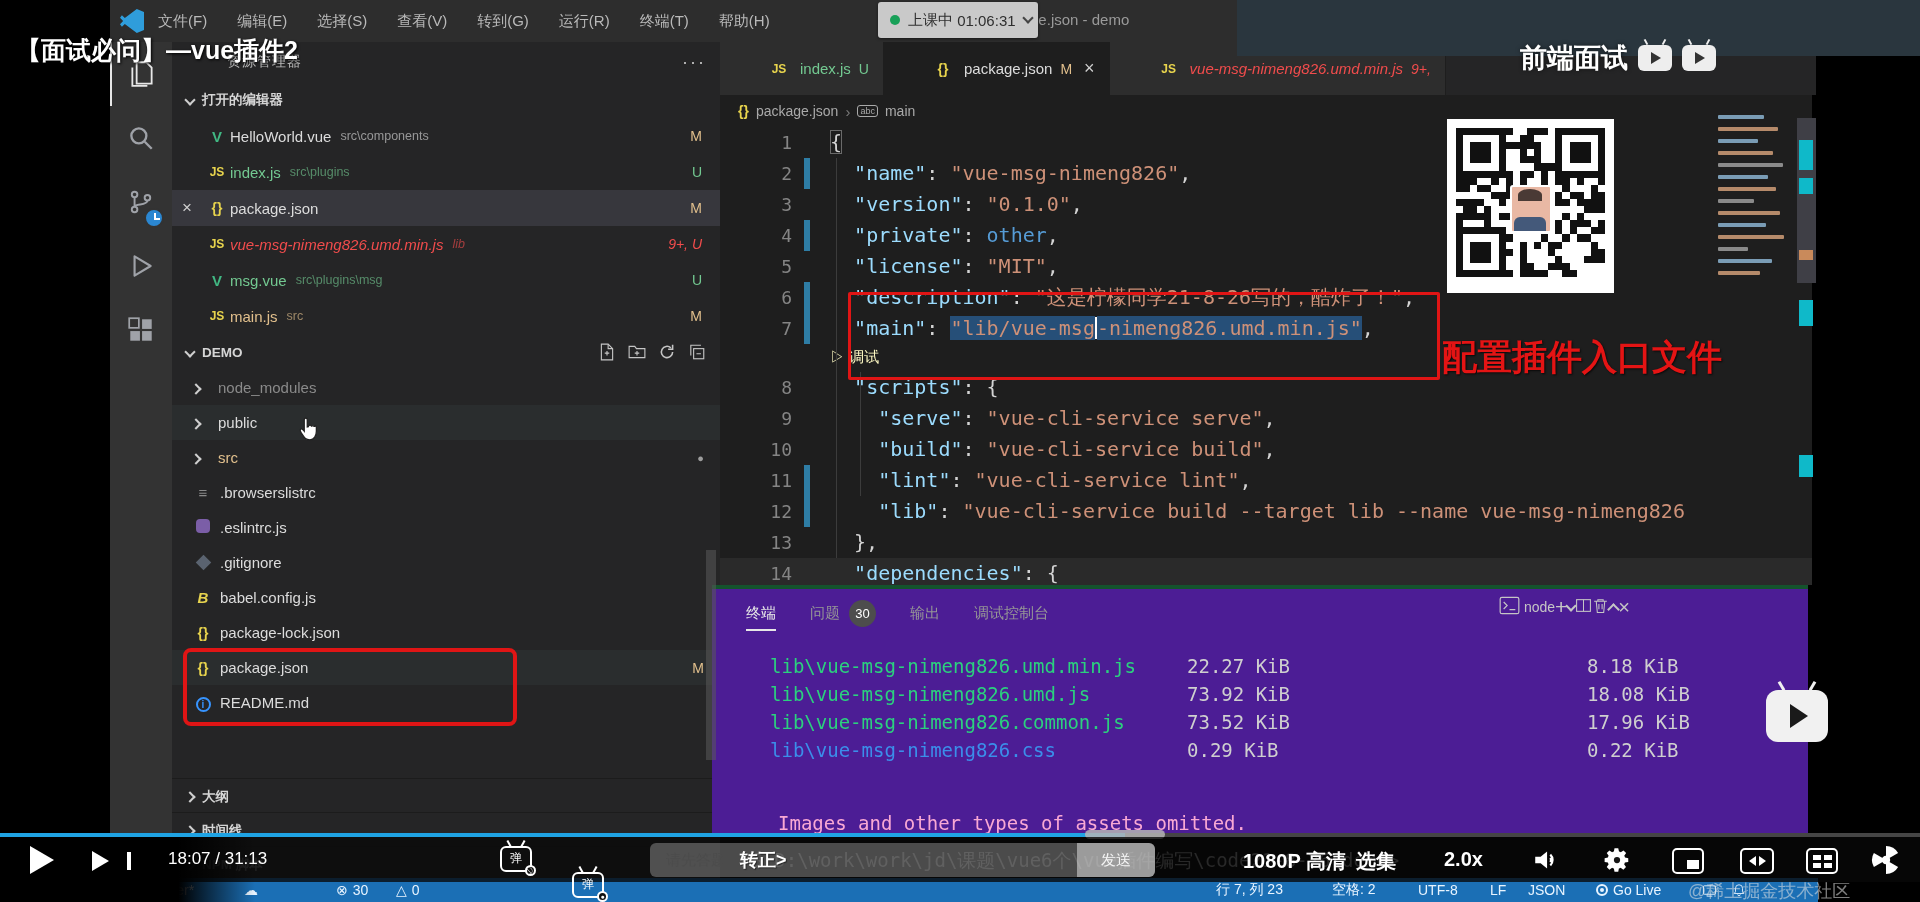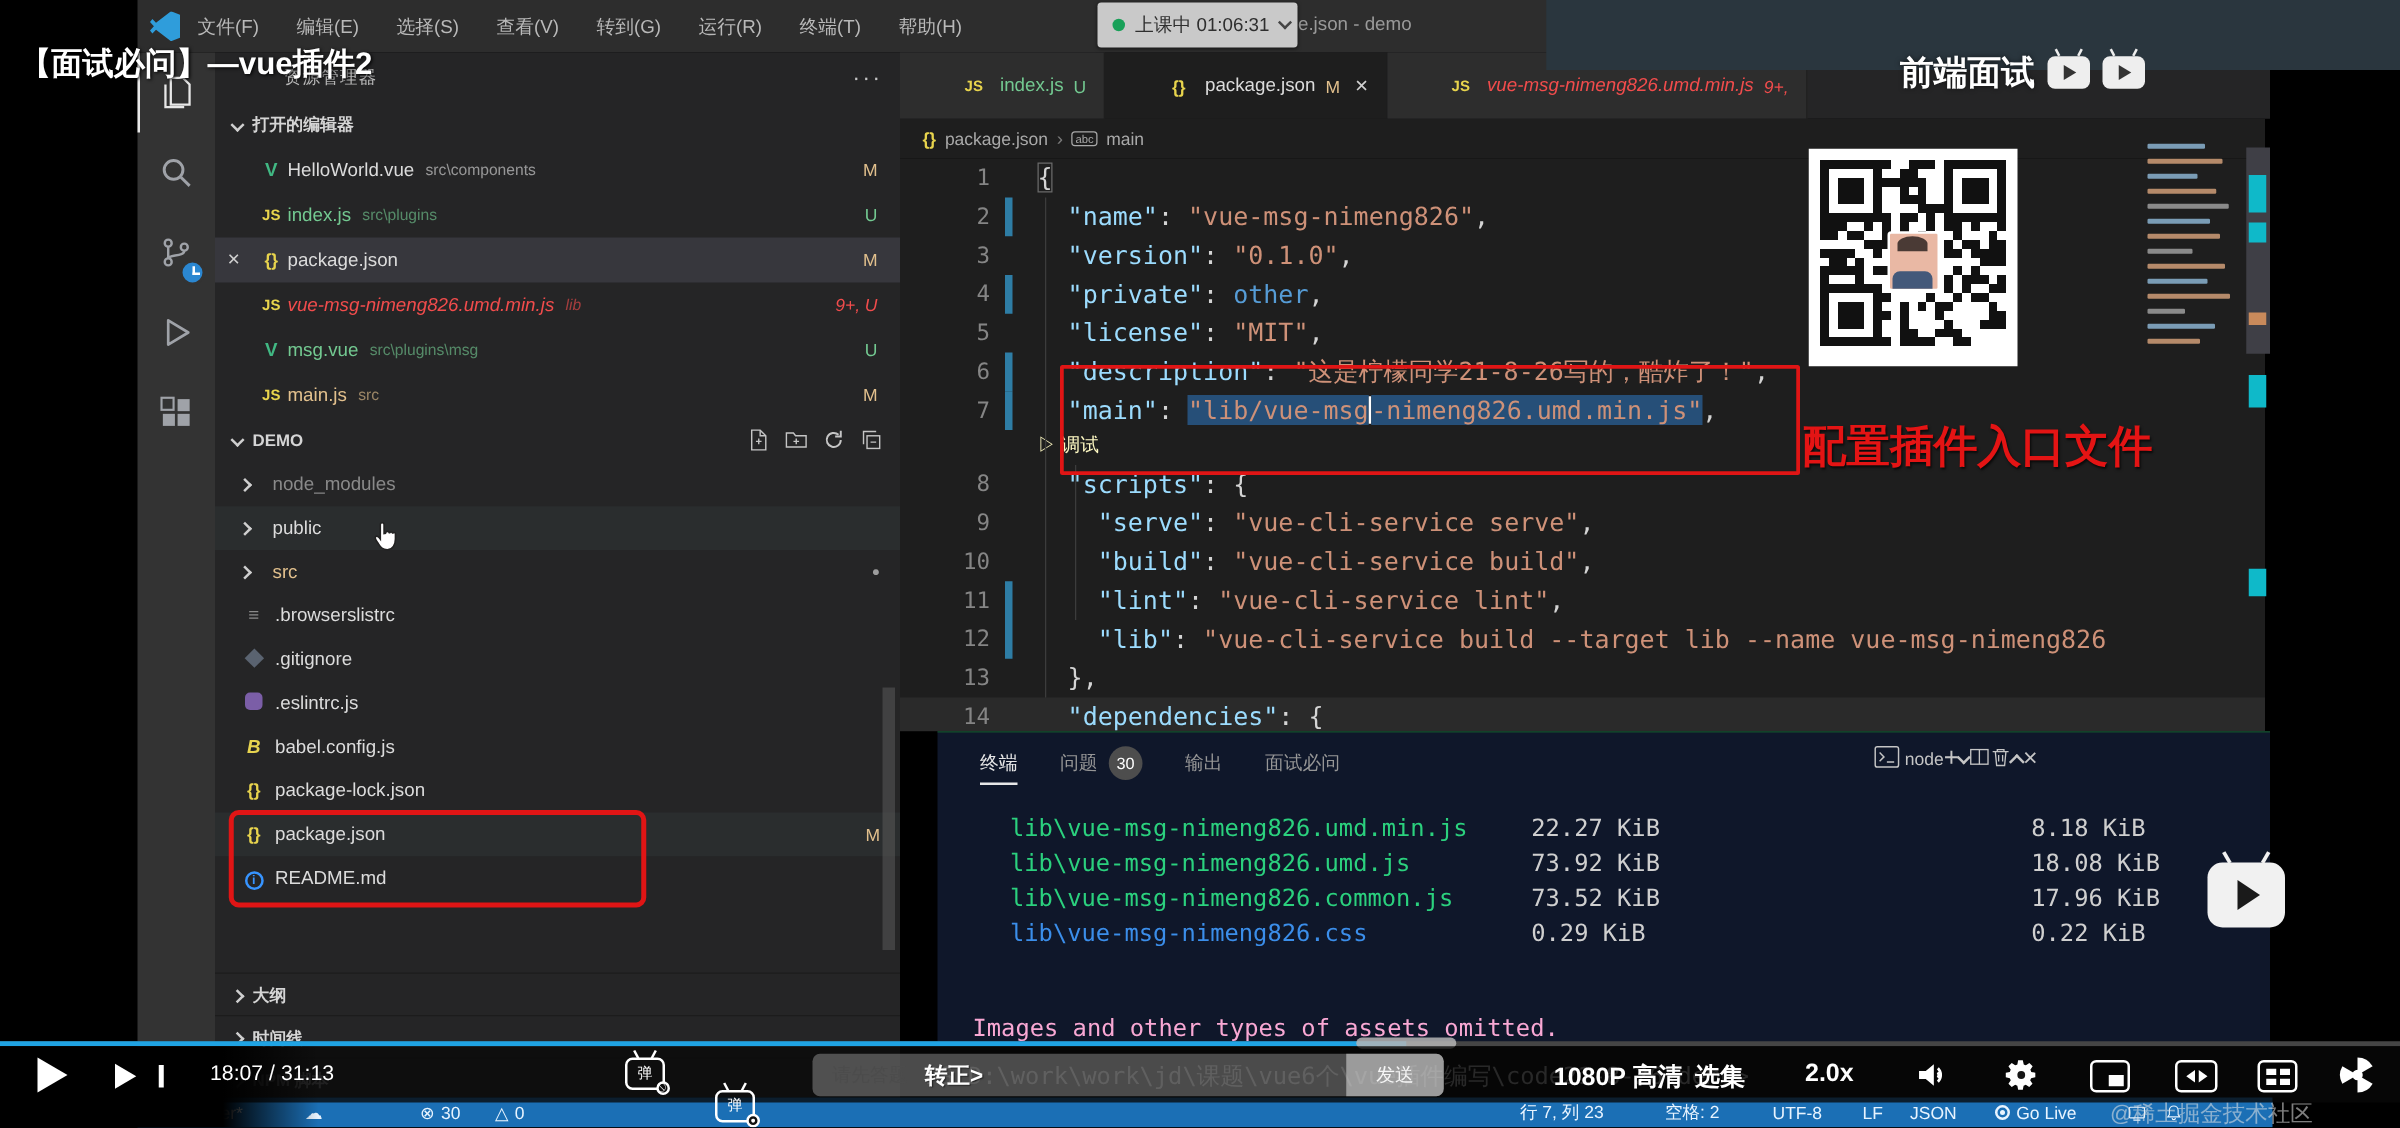--- a/index.html
+++ b/index.html
@@ -99,21 +99,21 @@
   
   #qr{left:1447px;top:119px;width:167px;height:174px;background:#fff;z-index:5;padding:9px}
   #qr-avatar{position:absolute;left:63px;top:66px;width:42px;height:48px;background:#e9b8a4;border:2px solid #fff;border-radius:3px}
   #qr-avatar:before{content:"";position:absolute;left:6px;top:2px;width:24px;height:12px;border-radius:50% 50% 0 0;background:#4a3a35}
   #qr-avatar:after{content:"";position:absolute;left:2px;bottom:0;width:32px;height:14px;background:#44597a;border-radius:6px 6px 0 0}
   #red-box1{left:848px;top:292px;width:592px;height:88px;border:3px solid #e01515;z-index:5;border-radius:2px}
   #red-annotation{left:1442px;top:334px;z-index:6;color:#e41414;font-weight:bold;font-size:35px;text-shadow:1px 1px 2px rgba(0,0,0,.7);white-space:nowrap}
   #red-box2{left:183px;top:648px;width:334px;height:78px;border:4px solid #e01515;border-radius:8px;z-index:5}
   #hand-cursor{left:296px;top:416px;z-index:6}
   
-  #panel{left:750px;top:585px;width:1096px;height:249px;background:#0f172a;border-top:1px solid #14532d}
+  #panel{left:712px;top:585px;width:1096px;height:249px;background:#4c1d95;border-top:4px solid #14532d}
   #panel-tabs{display:flex;align-items:center;height:48px;padding-left:34px;gap:34px}
   .ptab{color:#969696;font-size:15px;display:flex;align-items:center;gap:9px;height:100%;position:relative}
   .ptab.active{color:#e7e7e7}
   .ptab.active:after{content:"";position:absolute;left:0;right:0;bottom:6px;height:2px;background:#e7e7e7}
   .pbadge{background:#4d4d4d;color:#fff;border-radius:50%;width:27px;height:27px;display:inline-flex;align-items:center;justify-content:center;font-size:13px}
   #panel-acts{position:absolute;right:290px;top:595px;display:flex;align-items:center;gap:0;color:#c5c5c5;z-index:3}
   #shell-label{color:#c5c5c5;font-size:14px;margin-left:4px}
   .pa-plus{font-size:21px}
   .pa-chev{border:solid #c5c5c5;border-width:0 2px 2px 0;padding:3px;transform:rotate(45deg);margin-top:-3px}
   .pa-up{border:solid #c5c5c5;border-width:0 2px 2px 0;padding:3.5px;transform:rotate(-135deg);margin-top:4px}
@@ -320,26 +320,26 @@
         <div class="tree-row">
           <span class="tree-chev"><span class="chev right"></span></span>
           <span class="nm c-mod">src</span>
           <span class="dot-badge">●</span>
         </div>
         <div class="tree-row">
           <span class="tree-icon" style="color: rgb(138, 138, 138);">≡</span>
           <span class="nm c-plain">.browserslistrc</span>
         </div>
         <div class="tree-row">
+          <span class="tree-icon"><span class="eslint-ic"></span></span>
+          <span class="nm c-plain">.eslintrc.js</span>
+        </div>
+        <div class="tree-row">
           <span class="tree-icon"><span class="git-ic"></span></span>
           <span class="nm c-plain">.gitignore</span>
-        </div>
-        <div class="tree-row">
-          <span class="tree-icon"><span class="eslint-ic"></span></span>
-          <span class="nm c-plain">.eslintrc.js</span>
         </div>
         <div class="tree-row">
           <span class="tree-icon"><span class="babel-ic">B</span></span>
           <span class="nm c-plain">babel.config.js</span>
         </div>
         <div class="tree-row">
           <span class="tree-icon"><span class="ic-json" style="font-weight:bold">{}</span></span>
           <span class="nm c-plain">package-lock.json</span>
         </div>
         <div class="tree-row hover">
@@ -646,21 +646,21 @@
           <span>终端</span>
         </span>
         <span class="ptab">
           <span>问题</span>
           <span class="pbadge">30</span>
         </span>
         <span class="ptab">
           <span>输出</span>
         </span>
         <span class="ptab">
-          <span>面试必问</span>
+          <span>调试控制台</span>
         </span>
       </div>
     <div id="term-files" style="margin-top:15px">
         <div class="trow"><span class="tpath tgreen">lib\vue-msg-nimeng826.umd.min.js</span><span class="tsize">22.27 KiB</span><span class="tgzip">8.18 KiB</span></div>
         <div class="trow"><span class="tpath tgreen">lib\vue-msg-nimeng826.umd.js</span><span class="tsize">73.92 KiB</span><span class="tgzip">18.08 KiB</span></div>
         <div class="trow"><span class="tpath tgreen">lib\vue-msg-nimeng826.common.js</span><span class="tsize">73.52 KiB</span><span class="tgzip">17.96 KiB</span></div>
         <div class="trow"><span class="tpath tblue">lib\vue-msg-nimeng826.css</span><span class="tsize">0.29 KiB</span><span class="tgzip">0.22 KiB</span></div>
       </div>
   </div>
   <div id="panel-acts">

